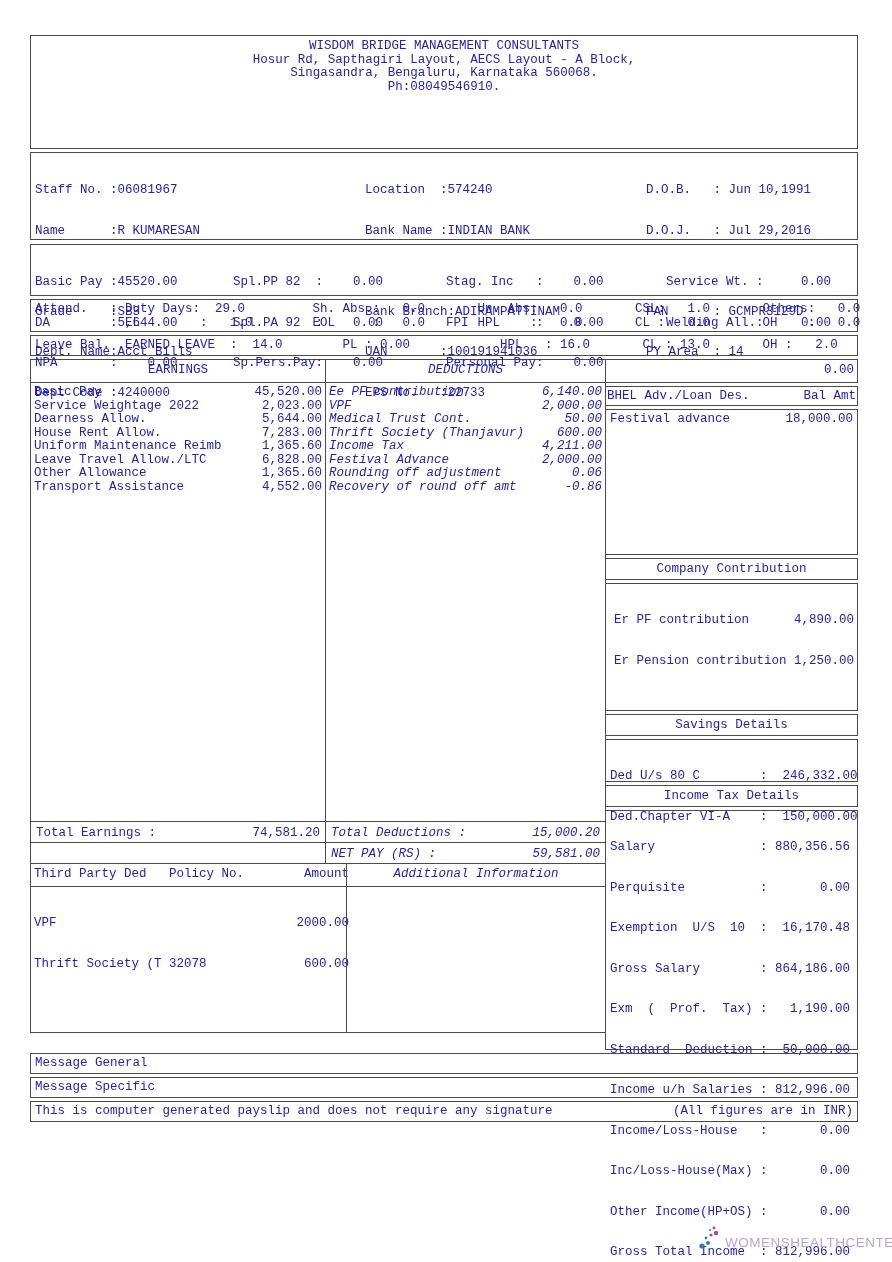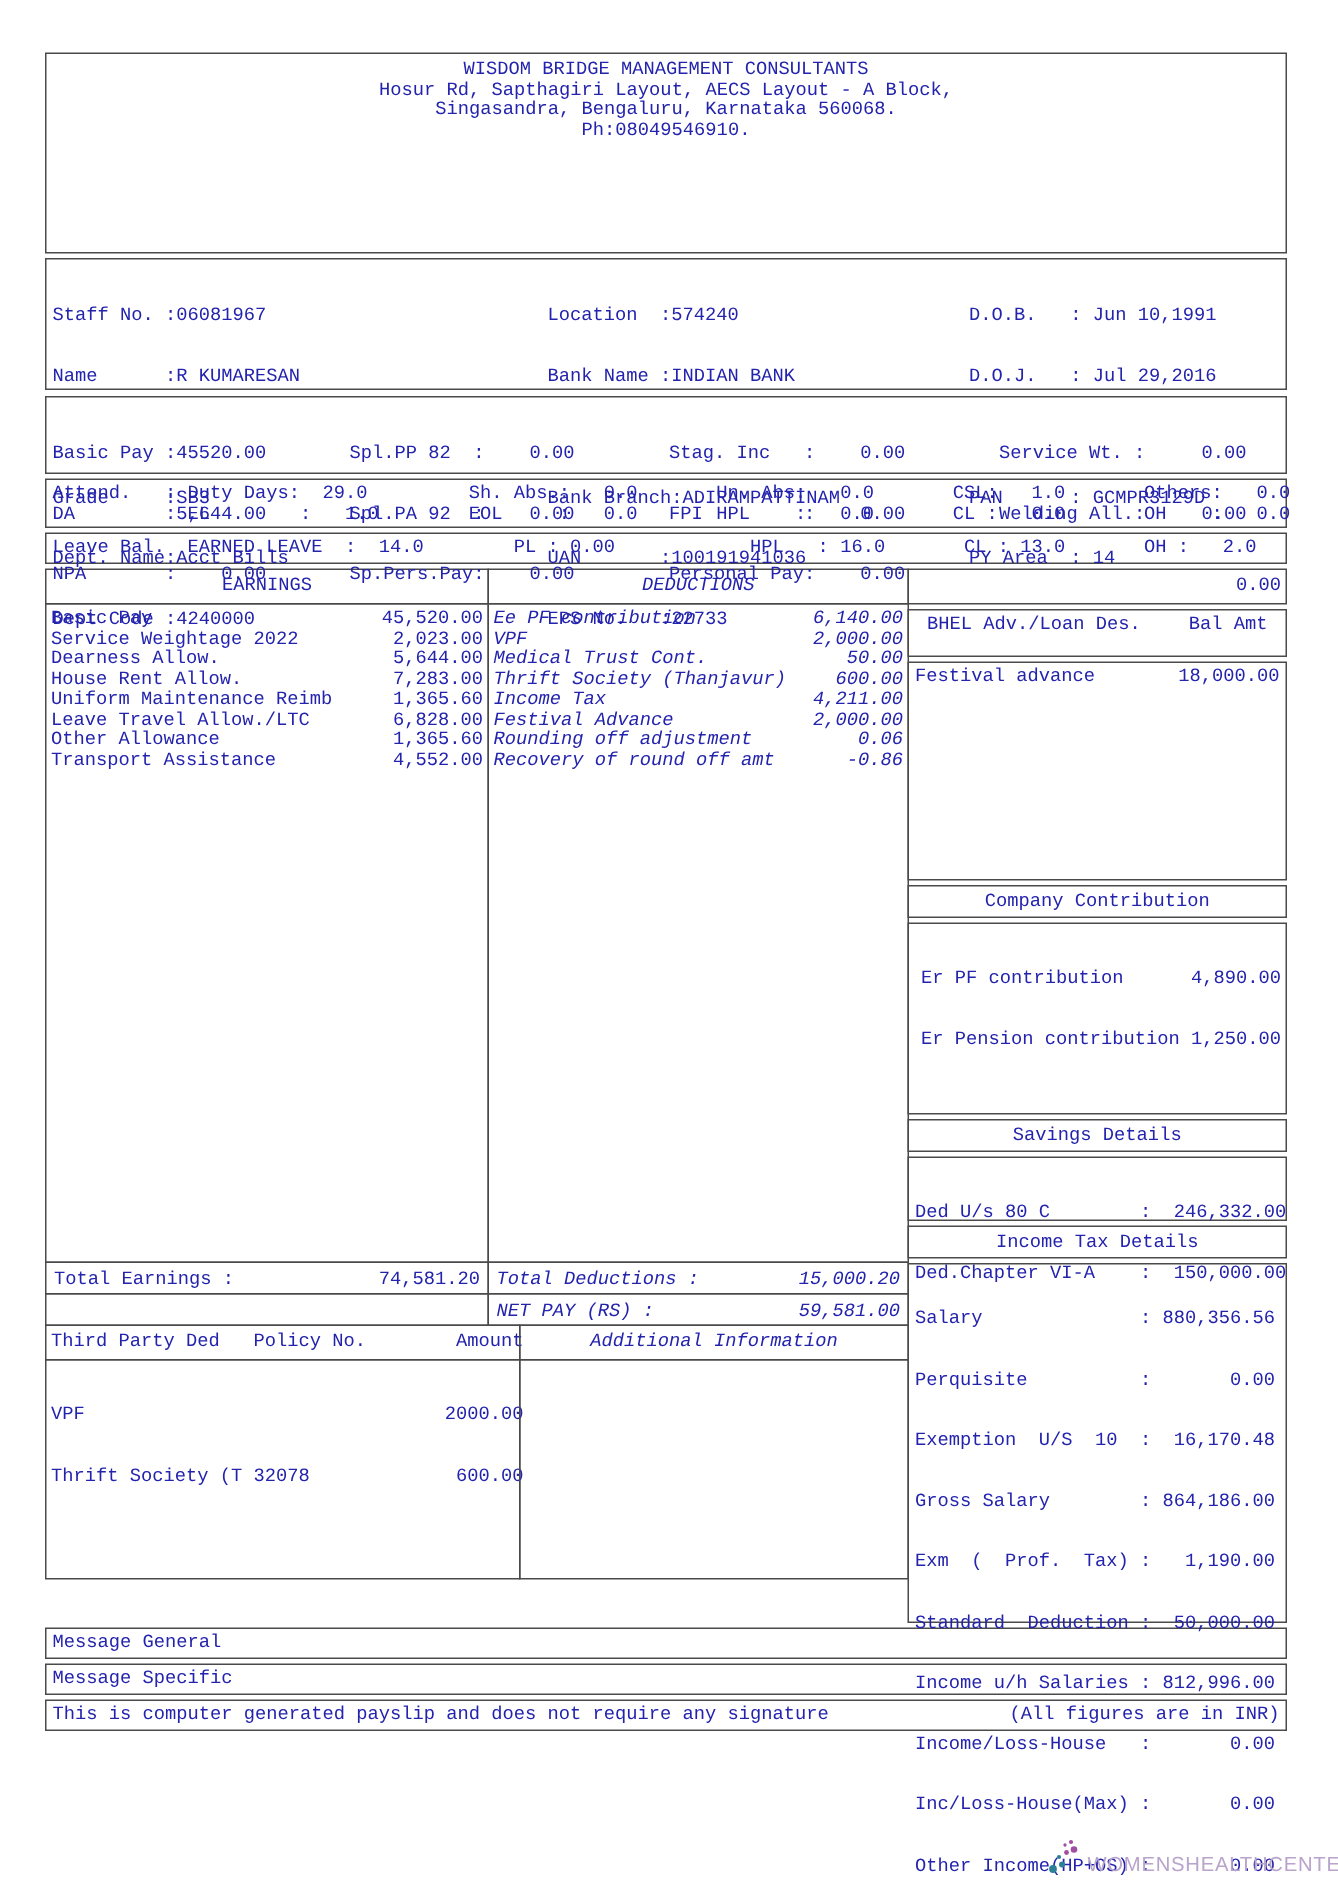--- a/index.html
+++ b/index.html
@@ -16,21 +16,21 @@
     font-family:"Liberation Mono","DejaVu Sans Mono",monospace;
     color:var(--ink);font-size:12.5px;line-height:13.5px;
   }
   .doc{position:absolute;left:30px;top:35px;width:828px;}
   .box{border:1px solid var(--border);background:#fff;}
   .pre{white-space:pre;}
   .center{text-align:center;}
   .spread{display:flex;justify-content:space-between;}
 
   
-  .hdr-box{height:134px;padding:4px 4px 2px 4px;display:flex;flex-direction:column;}
+  .hdr-box{height:114px;padding:4px 4px 2px 4px;display:flex;flex-direction:column;}
   .hdr-lines{text-align:center;}
   .hdr-bottom{margin-top:auto;display:flex;align-items:flex-end;padding-bottom:2px;}
   .hdr-bottom .l{flex:1;}
   .hdr-bottom .m{flex:0 0 auto;}
   .hdr-bottom .r{flex:1;text-align:right;}
 
   
   .staff-box{margin-top:3px;height:88px;position:relative;padding:4px;}
   .abs-col{position:absolute;top:4px;white-space:pre;}
 
@@ -55,21 +55,21 @@
   .body-row .cell{height:440px;padding:3px;}
   .list .li{display:flex;justify-content:space-between;}
   .tot{height:22px;padding:5px;display:flex;justify-content:space-between;}
   .empty-cell{height:22px;}
   .tp-body .cell{height:147px;padding:3px;}
 
   
   .rbox{border:1px solid var(--border);margin-top:3px;}
   .rbox:first-child{margin-top:0;}
   .r-val{height:24px;padding:4px 3px;text-align:right;}
-  .r-bhel{height:32px;padding:3px 12px;display:flex;justify-content:space-between;}
+  .r-bhel{height:20px;padding:3px 1px;display:flex;justify-content:space-between;}
   .r-fest{height:146px;padding:3px 4px;}
   .r-title{height:22px;padding:4px 3px;text-align:center;}
   .r-cc{height:128px;padding:3px 8px;}
   .r-sv{height:43px;padding:3px 4px;}
   .r-tax{height:240px;padding:3px 4px;}
 
   
   .msg-box{margin-top:3px;height:21px;padding:3px 4px;}
   .foot-box{margin-top:3px;height:21px;padding:3px 4px;display:flex;justify-content:space-between;}
 

